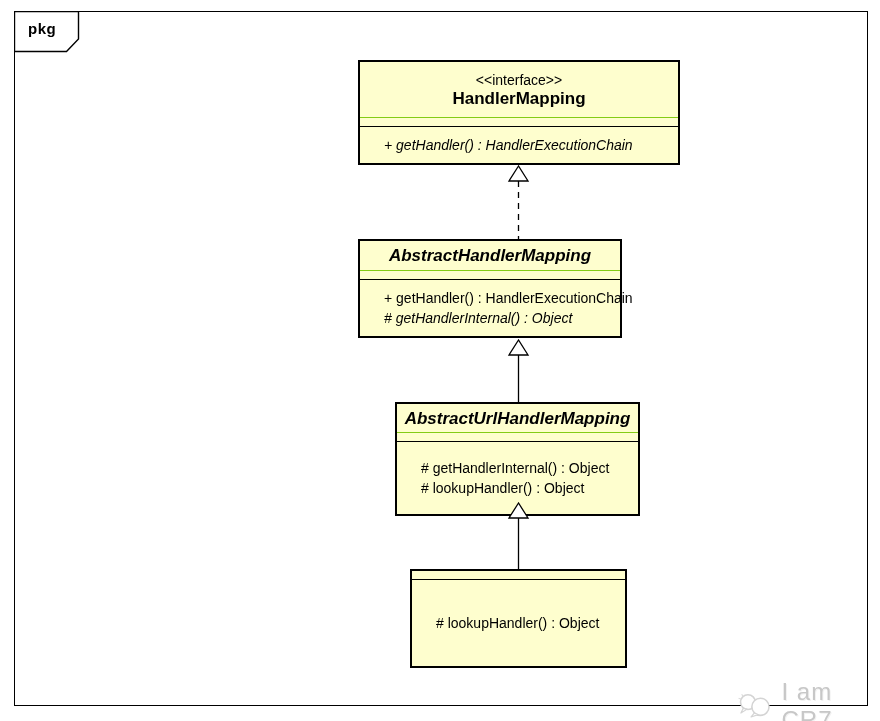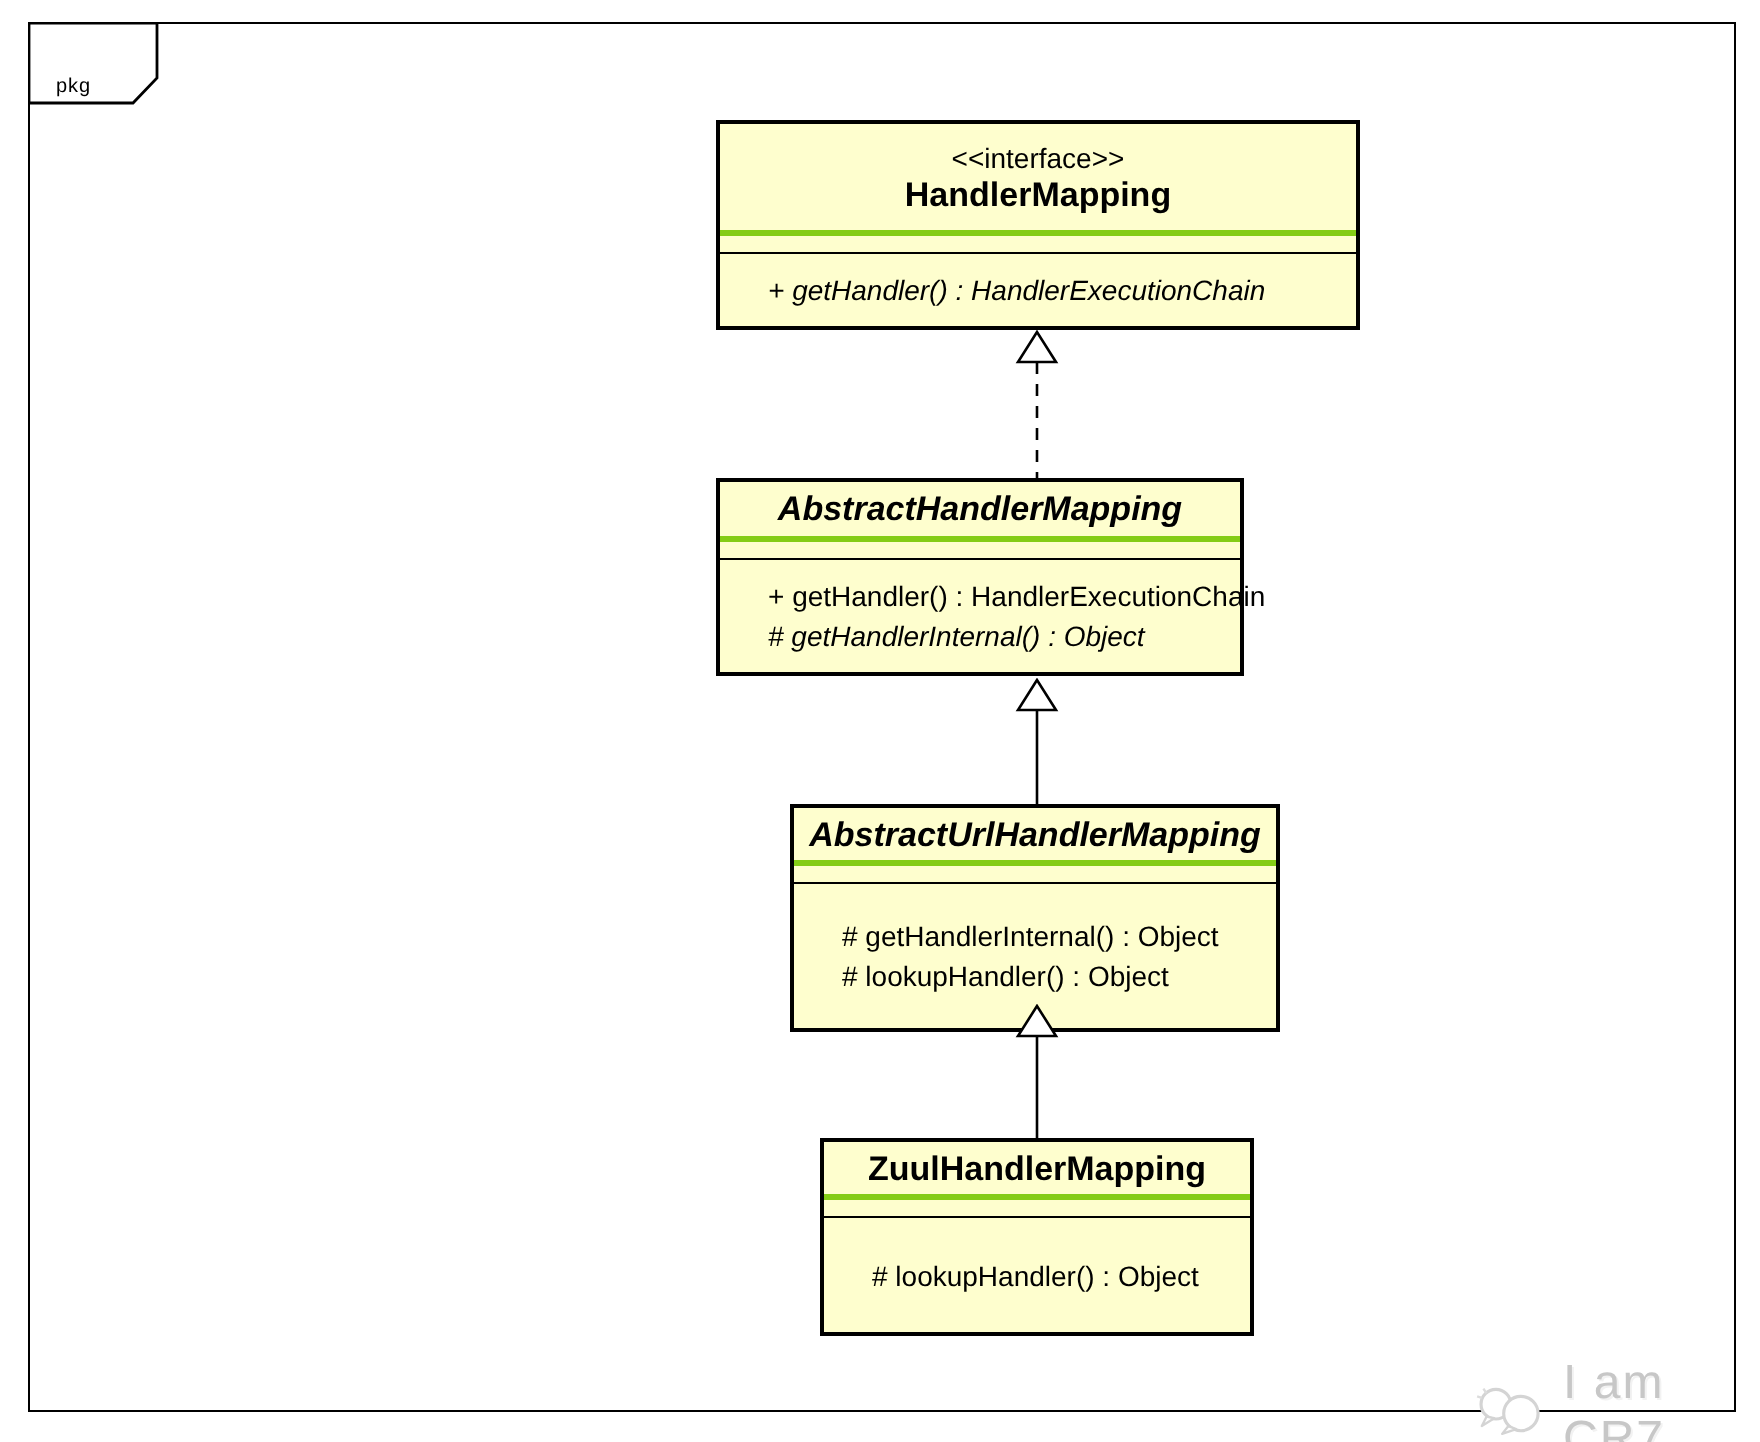--- a/index.html
+++ b/index.html
@@ -2,25 +2,25 @@
 <html><head>
 <meta charset="utf-8">
 <style>
   html,body{margin:0;padding:0;background:#ffffff;}
   body{width:880px;height:721px;font-family:"Liberation Sans",sans-serif;color:#000;}
   .canvas{position:relative;width:880px;height:721px;background:#fff;overflow:hidden;}
 
   
   .frame{position:absolute;left:14px;top:11px;width:854px;height:695px;border:1px solid #000;box-sizing:border-box;}
   .frame-tab{position:absolute;left:-1px;top:-1px;width:66px;height:42px;}
-  .frame-tab-label{position:absolute;left:14px;top:27px;font-size:10px;font-weight:normal;letter-spacing:0.5px;}
+  .frame-tab-label{position:absolute;left:14px;top:9px;font-size:15px;font-weight:bold;letter-spacing:0.5px;}
 
   
   .cls{position:absolute;box-sizing:border-box;border:2px solid #000;background:#FEFECE;display:flex;flex-direction:column;}
-  .cls .header{box-sizing:border-box;border-bottom:3px solid #84cc16;display:flex;flex-direction:column;justify-content:center;align-items:center;}
+  .cls .header{box-sizing:border-box;border-bottom:1px solid #84cc16;display:flex;flex-direction:column;justify-content:center;align-items:center;}
   .cls .attrs{box-sizing:border-box;height:9px;border-bottom:1px solid #000;}
   .cls .methods{flex:1;display:flex;flex-direction:column;justify-content:center;padding-left:24px;}
   .stereo{font-size:14px;line-height:18px;}
   .cname{font-size:17px;font-weight:bold;line-height:19px;}
   .method{font-size:14px;line-height:20px;white-space:nowrap;}
   .it{font-style:italic;}
 
   .c1{left:358px;top:60px;width:322px;height:105px;}
   .c1 .header{height:56px;}
   .c2{left:358px;top:239px;width:264px;height:99px;}
@@ -107,21 +107,18 @@
       <div class="method"># lookupHandler() : Object</div>
     </div>
   </div>
 
   <svg class="conn conn3" viewBox="0 0 37 67">
     <polygon points="18.5,1 9,16 28,16" fill="#ffffff" stroke="#000000" stroke-width="1.3"></polygon>
     <line x1="18.5" y1="16" x2="18.5" y2="67" stroke="#000000" stroke-width="1.3"></line>
   </svg>
 
   <div class="cls c4">
-    <div class="header">
-      <div class="cname">ZuulHandlerMapping</div>
-    </div>
     <div class="attrs"></div>
     <div class="methods">
       <div class="method"># lookupHandler() : Object</div>
     </div>
   </div>
 </div>
 
 </body></html>

